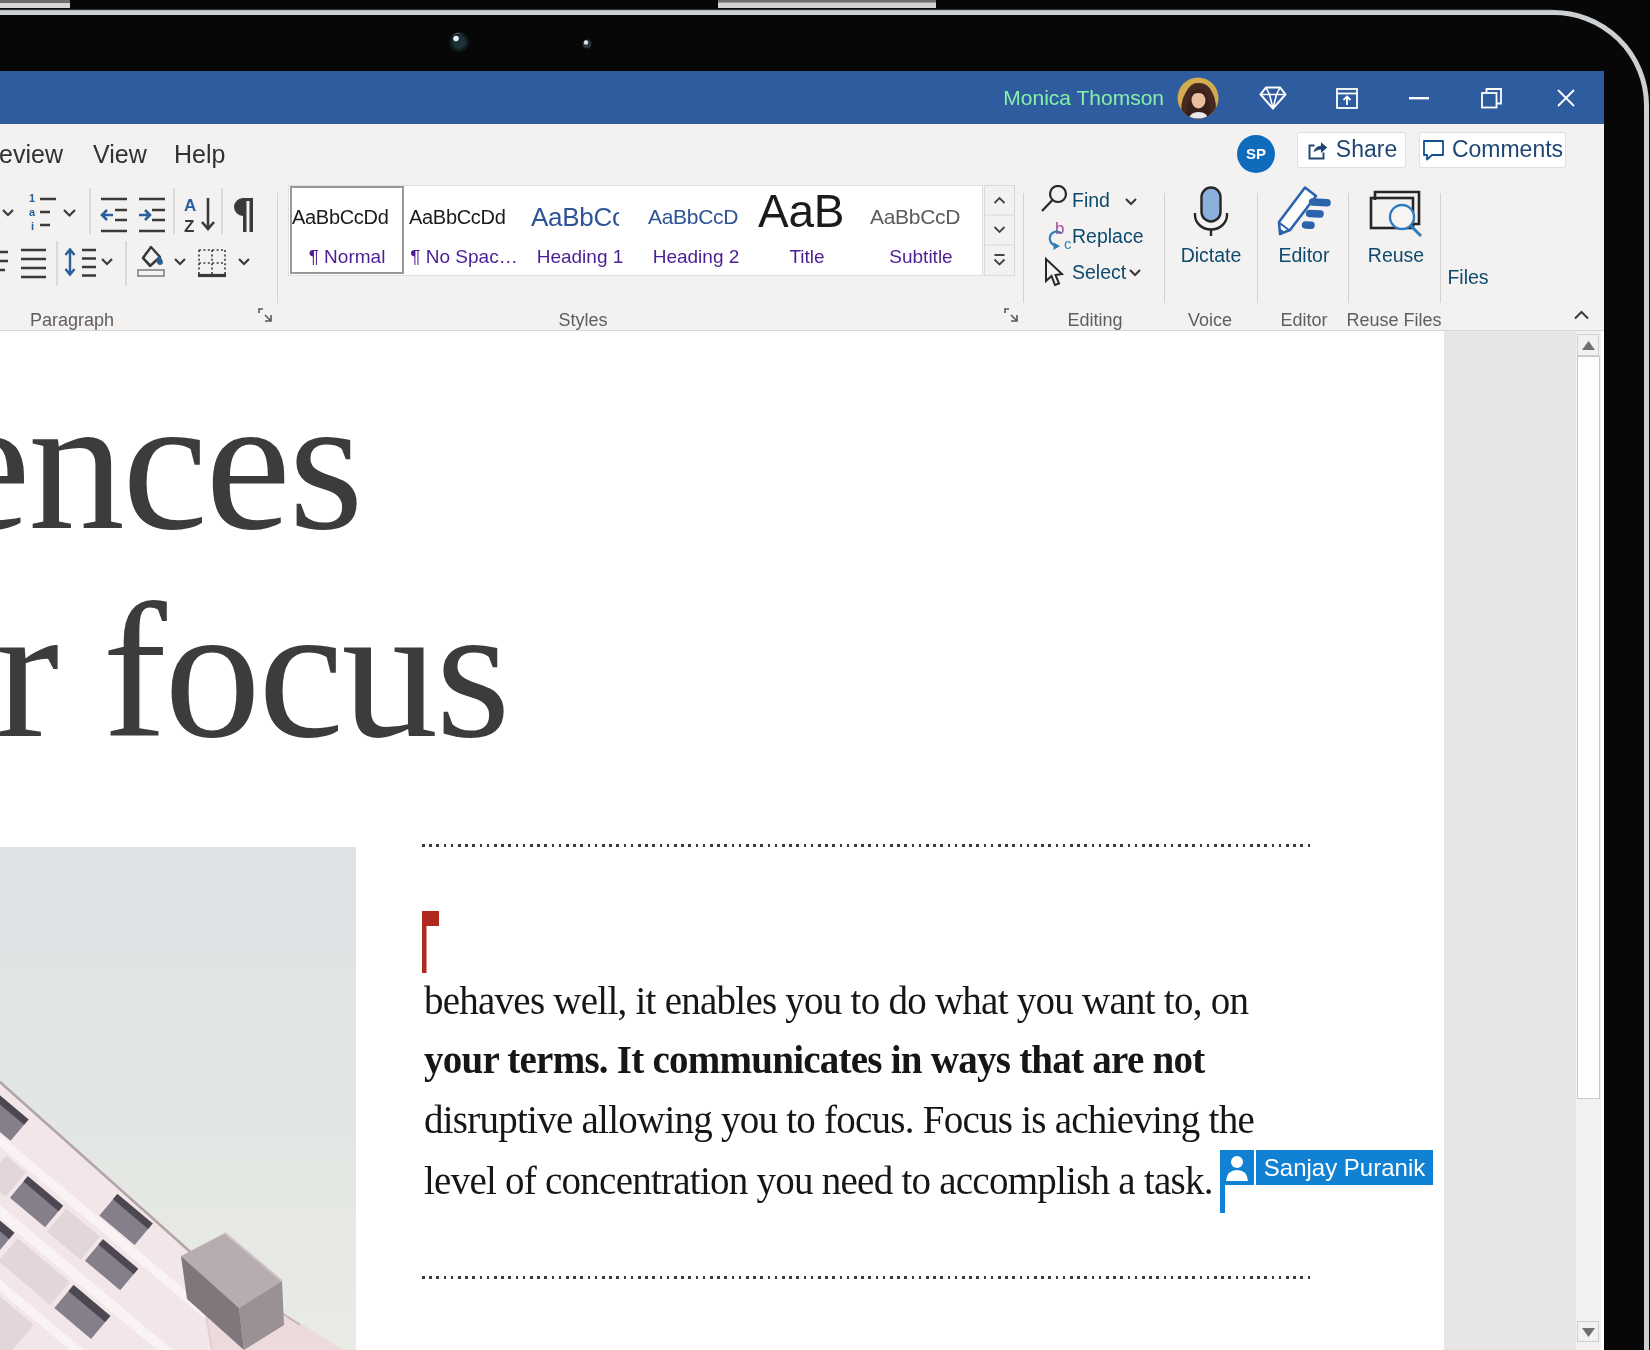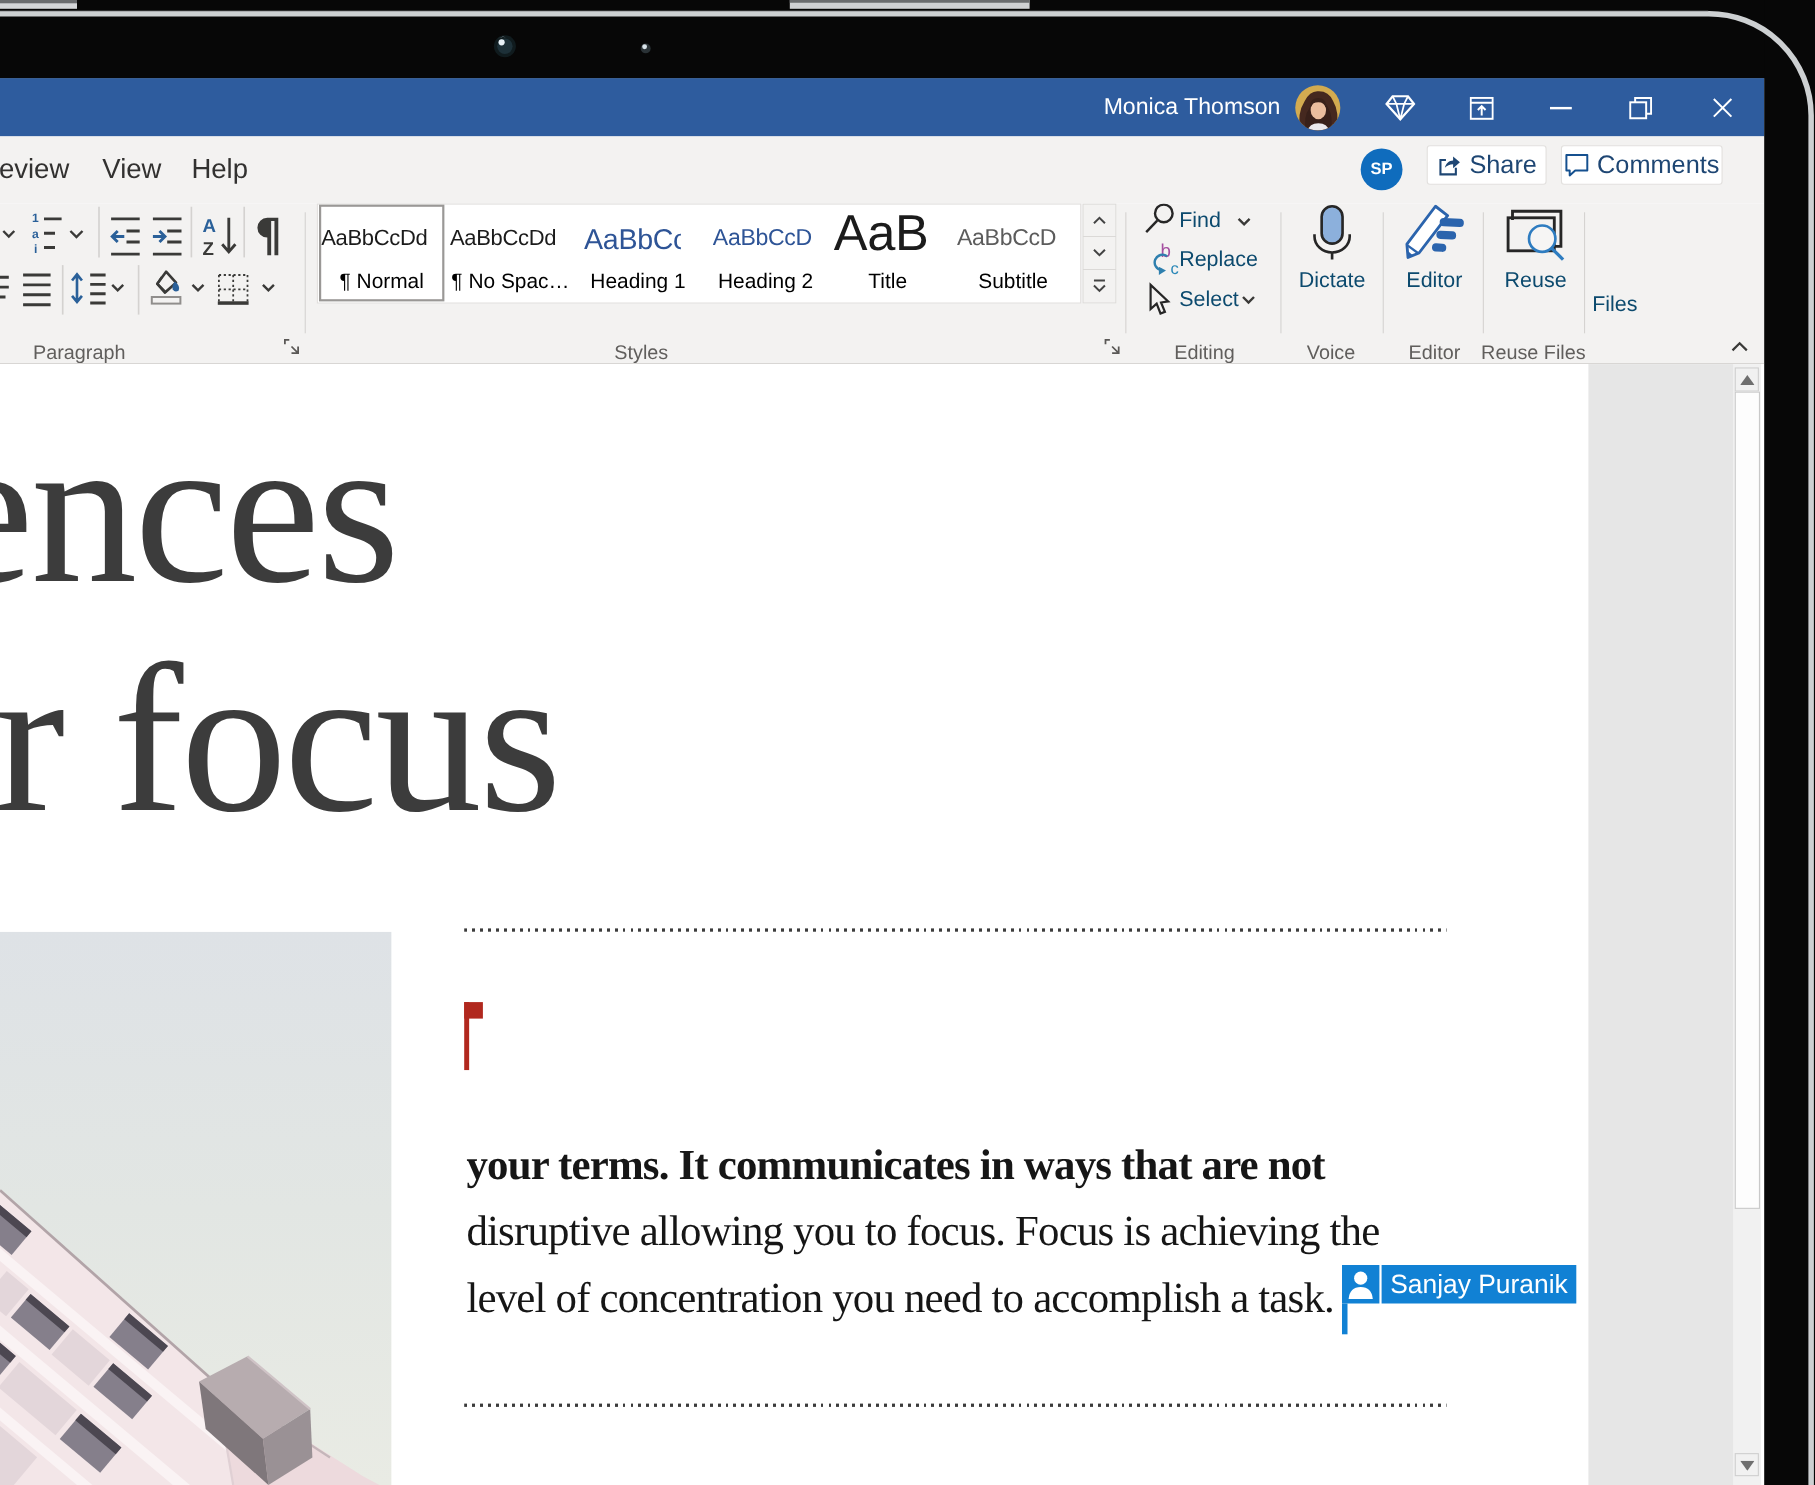--- a/index.html
+++ b/index.html
@@ -4,32 +4,32 @@
 <style>
   html,body{margin:0;padding:0;}
   body{width:1650px;height:1350px;background:#050505;overflow:hidden;position:relative;
        font-family:"Liberation Sans",sans-serif;}
   .abs{position:absolute;}
   #screen{left:0;top:71px;width:1604px;height:1279px;background:#fff;overflow:hidden;}
   
   #titlebar{left:0;top:0;width:1604px;height:53px;background:#2e5c9e;}
   #searchbox{left:101px;top:11px;width:590px;height:33px;background:#a7bad7;border:1px solid #b9c9e0;box-sizing:border-box;}
   #searchtxt{left:78px;top:6px;color:#1c3357;font-size:21px;}
-  #account{right:440px;top:0;height:53px;color:#ffffff;font-size:21px;line-height:53px;}
+  #account{right:440px;top:0;height:53px;color:#86efac;font-size:21px;line-height:53px;}
   
   #tabrow{left:0;top:53px;width:1604px;height:61px;background:#f3f2f1;}
   .tab{position:absolute;top:0;height:61px;line-height:61px;font-size:25px;color:#323130;}
   .btnw{height:36px;background:#fff;border:1px solid #e2e0de;border-radius:3px;box-sizing:border-box;
         text-align:center;line-height:33px;font-size:23px;color:#1e4673;white-space:nowrap;}
   
   #ribbon{left:0;top:114px;width:1604px;height:145px;background:#f3f2f1;border-bottom:1px solid #d8d6d4;}
   .gsep{position:absolute;width:1px;background:#d5d3d1;top:8px;height:110px;}
   .glabel{position:absolute;top:125px;font-size:18px;color:#605e5c;text-align:center;}
   .stysamp{top:8px;height:48px;line-height:48px;font-size:20px;letter-spacing:-0.3px;white-space:nowrap;overflow:hidden;}
-  .stylab{top:58px;height:28px;line-height:28px;text-align:center;font-size:19px;color:#000000;white-space:nowrap;overflow:hidden;}
+  .stylab{top:58px;height:28px;line-height:28px;text-align:center;font-size:19px;color:#4c1d95;white-space:nowrap;overflow:hidden;}
   .edtxt{position:absolute;font-size:19.5px;color:#0c4a6e;height:26px;line-height:26px;}
   
   #doc{left:0;top:260px;width:1604px;height:1019px;background:#fff;}
   #canvasgray{left:1444px;top:0;width:132px;height:1019px;background:#e6e6e6;}
   #scrollbar{left:1576px;top:0;width:25px;height:1019px;background:#f1f1f1;}
   .serif{font-family:"Liberation Serif",serif;}
   .dotline{width:893px;height:3px;background:repeating-linear-gradient(90deg,#3c3c3c 0,#3c3c3c 2.6px,transparent 2.6px,transparent 7.2px);}
   .bodyl{left:424px;font-size:39px;line-height:47px;color:#161616;white-space:nowrap;letter-spacing:-0.75px;}
 </style>
 </head>
@@ -248,20 +248,21 @@
   </div>
   <div class="abs" id="doc">
     <div class="abs serif" style="left:-55px;top:36px;font-size:193px;line-height:193px;letter-spacing:-2.5px;color:#3c3c3c;white-space:nowrap;">ences</div>
     <div class="abs serif" style="left:-5px;top:244px;font-size:193px;line-height:193px;letter-spacing:-2.5px;color:#3c3c3c;white-space:nowrap;">r focus</div>
     <div class="abs dotline" style="left:422px;top:513px;"></div>
     <div class="abs dotline" style="left:422px;top:945px;"></div>
     <svg class="abs" style="left:420px;top:580px;" width="20" height="62" viewBox="0 0 20 62">
       <rect x="2" y="0" width="17" height="15" fill="#b1281e"></rect>
       <rect x="2" y="0" width="4.5" height="62" fill="#b1281e"></rect>
     </svg>
+    <div class="abs serif bodyl" style="top:646px;">behaves well, it enables you to do what you want to, on</div>
     <div class="abs serif bodyl" style="top:705px;font-weight:bold;">your terms. It communicates in ways that are not</div>
     <div class="abs serif bodyl" style="top:765px;">disruptive allowing you to focus. Focus is achieving the</div>
     <div class="abs serif bodyl" style="top:826px;">level of concentration you need to accomplish a task.</div>
 
     <div class="abs" style="left:1220px;top:819px;width:34px;height:35px;background:#1181d4;">
       <svg style="position:absolute;left:5px;top:4px;" width="24" height="27" viewBox="0 0 24 27">
         <circle cx="12" cy="8" r="6" fill="#fff"></circle>
         <path d="M1 27 q1 -11 11 -11 q10 0 11 11 z" fill="#fff"></path>
       </svg>
     </div>

